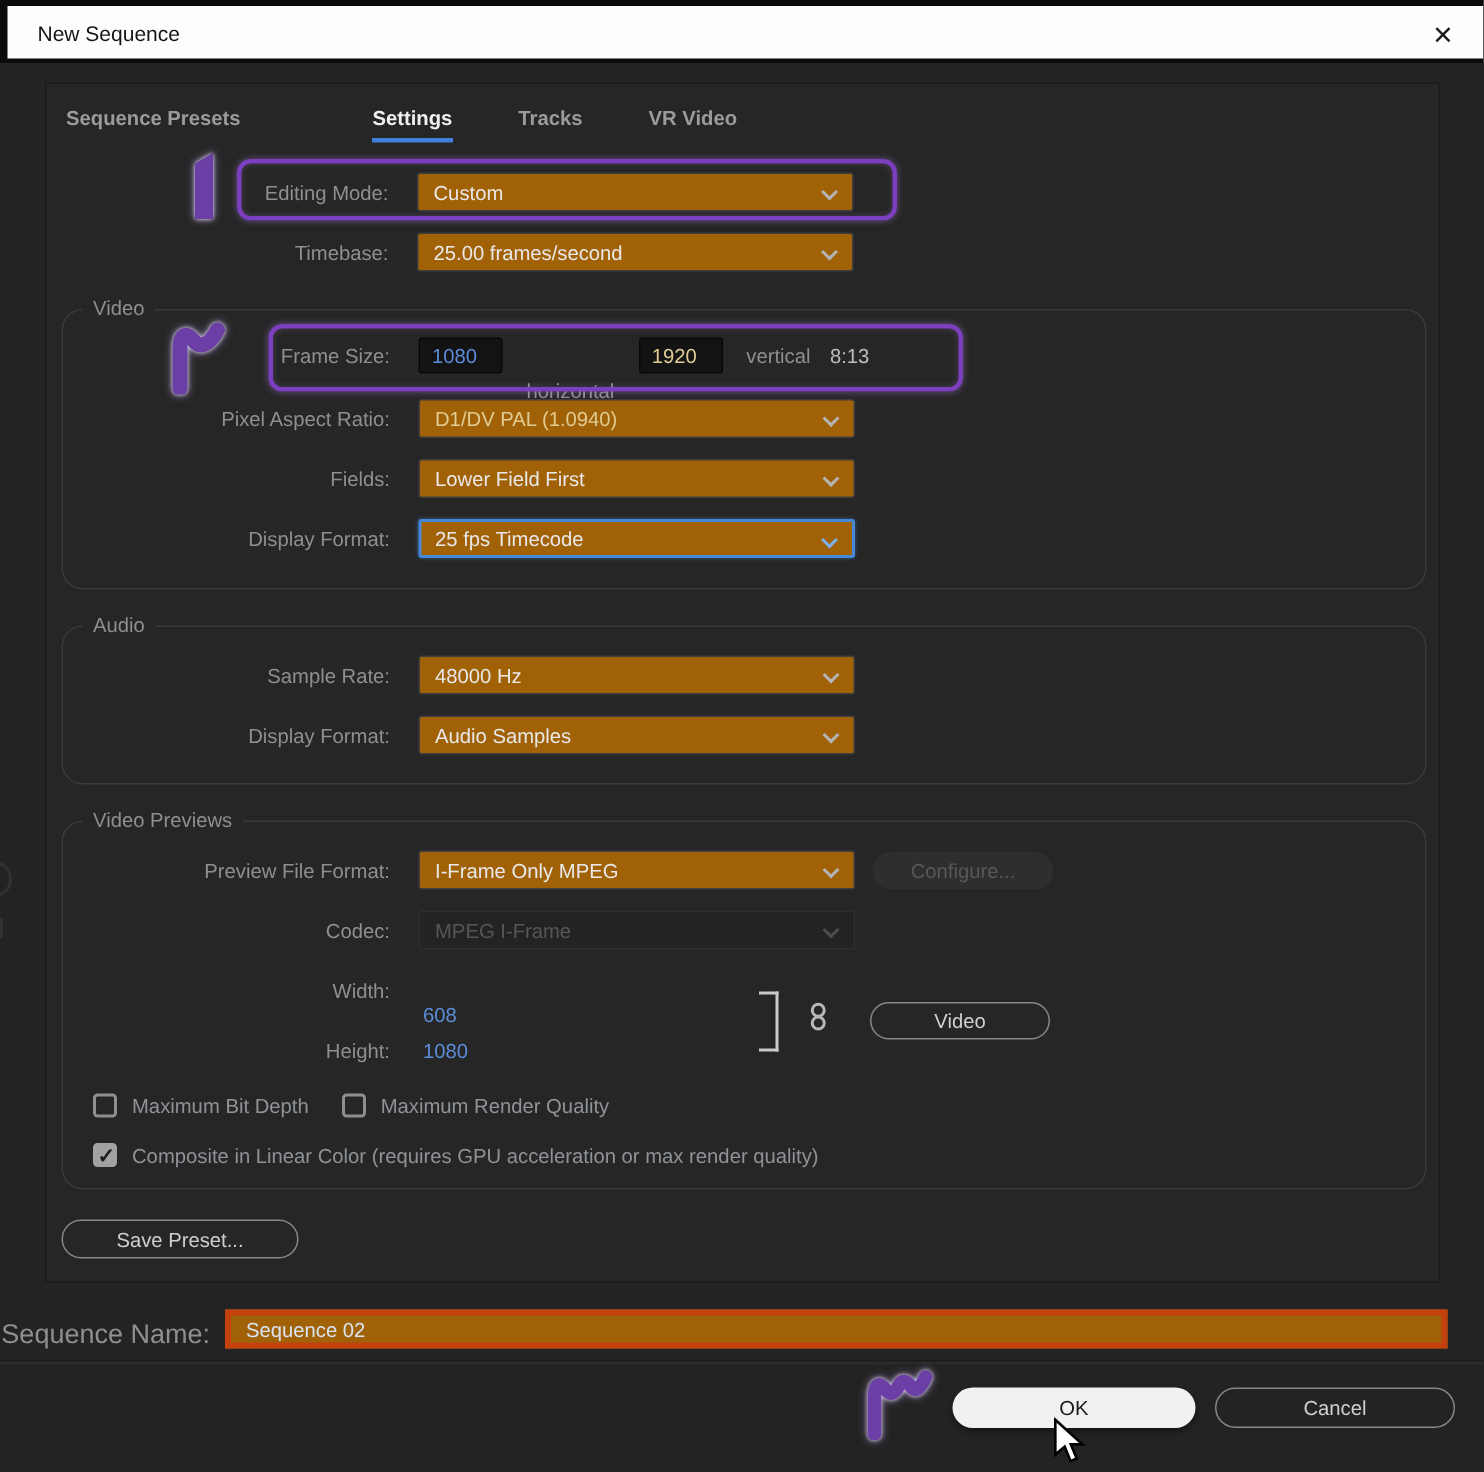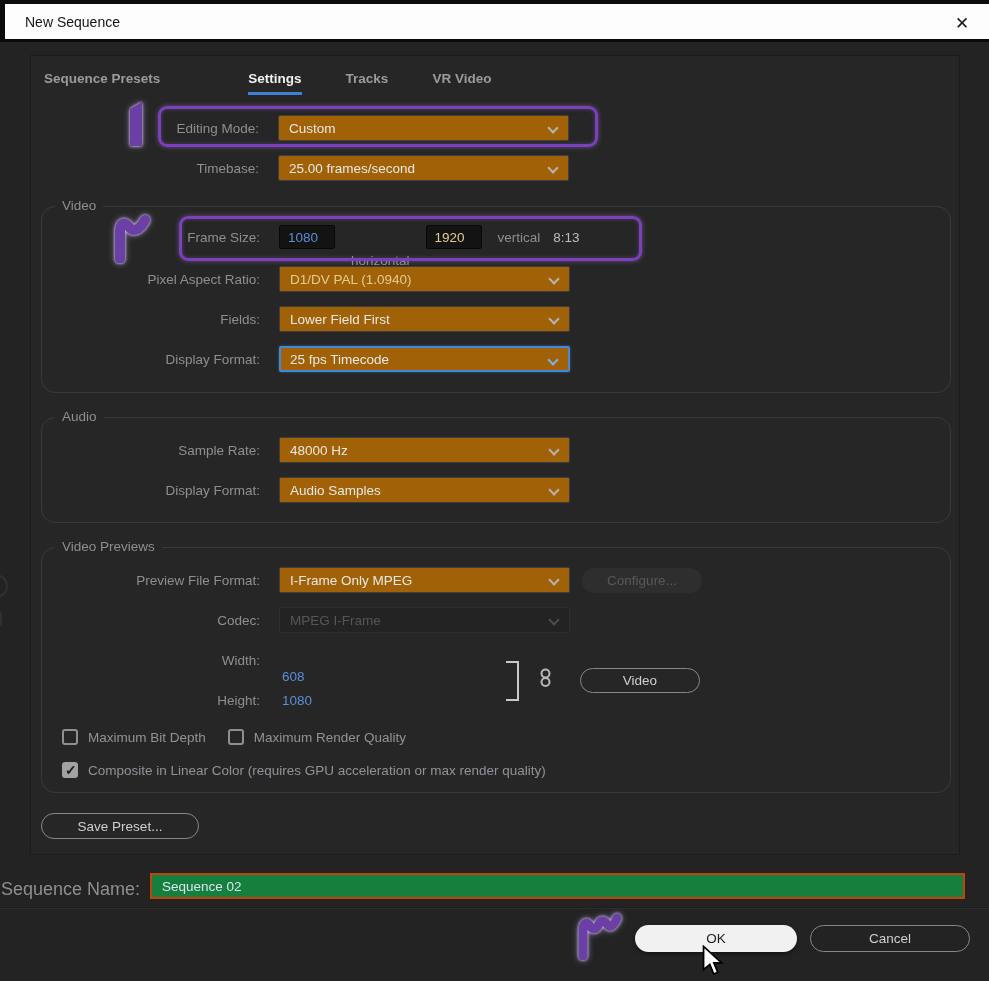--- a/index.html
+++ b/index.html
@@ -64,21 +64,21 @@
     color:#1e1e1e; font-size:14px; font-weight:bold; }
   .cb-lbl { color:#8f9398; font-size:13.5px; }
 
   .bracket { position:absolute; width:13px; height:40px; border-top:2px solid #c9c9c9;
     border-right:2px solid #c9c9c9; border-bottom:2px solid #c9c9c9; }
 
   
   .seq-lbl { position:absolute; left:0; top:879px; width:140px; text-align:right;
     color:#8f8f8f; font-size:18px; }
   .seq-input { position:absolute; left:150px; top:873px; width:815px; height:26px;
-    background:#15803d; border:2px solid #c2410c; color:#d9e4f2; font-size:13.5px;
+    background:#a16207; border:4px solid #c2410c; color:#d9e4f2; font-size:13.5px;
     padding:0 10px; font-family:"Liberation Sans",sans-serif; }
   .divider { position:absolute; left:0; top:907px; width:989px; height:2px;
     background:linear-gradient(#161616,#343434); }
 
   
   .hl { position:absolute; border:3.5px solid #7b3fc0; border-radius:9px;
     box-shadow:0 0 5px rgba(165,125,215,.5), inset 0 0 4px rgba(165,125,215,.3); pointer-events:none; }
   .num { position:absolute; pointer-events:none;
     filter:drop-shadow(0 0 1.5px rgba(235,230,250,.95)) drop-shadow(0 0 3px rgba(175,150,220,.6)); }
 

